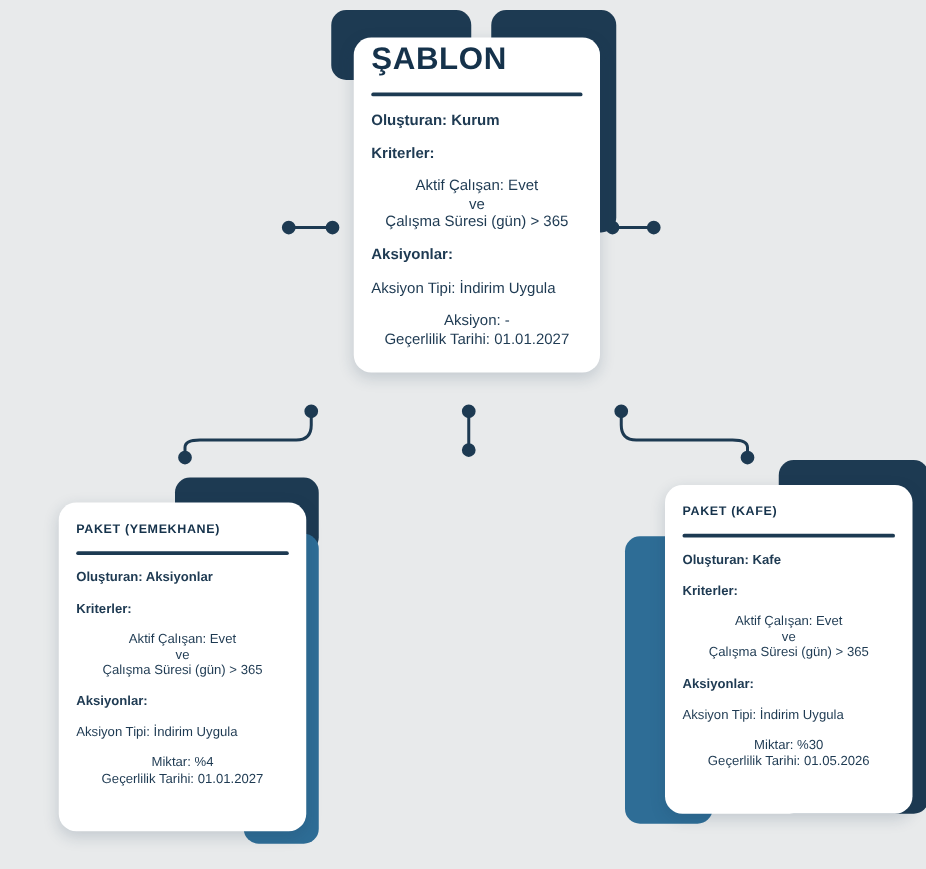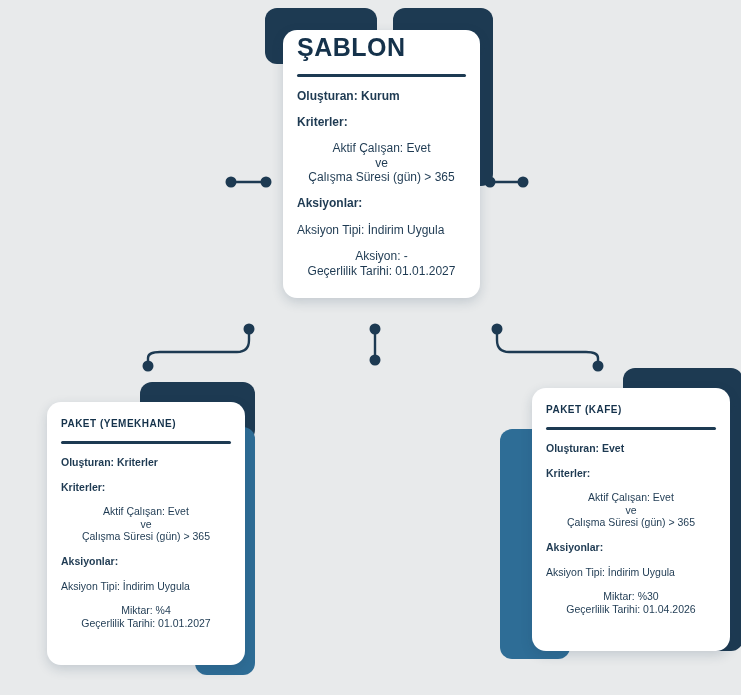--- a/index.html
+++ b/index.html
@@ -109,21 +109,21 @@
       </div>
     </div>
   </div>
 
   <div class="node node-sm" style="left:47px;top:402px;width:198px;height:263px;">
     <div class="accent navy" style="right:-10px;top:-20px;width:115px;height:60px;"></div>
     <div class="accent blue" style="right:-10px;top:25px;width:60px;height:248px;"></div>
     <div class="card">
       <div class="card-title title-sm">PAKET (YEMEKHANE)</div>
       <div class="rule"></div>
-      <div class="line bold">Oluşturan: Kriterler</div>
+      <div class="line bold">Oluşturan: Aksiyonlar</div>
       <div class="line bold">Kriterler:</div>
       <div class="group">
         <div class="line">Aktif Çalışan: Evet</div>
         <div class="line">ve</div>
         <div class="line">Çalışma Süresi (gün) &gt; 365</div>
       </div>
       <div class="line bold">Aksiyonlar:</div>
       <div class="line">Aksiyon Tipi: İndirim Uygula</div>
       <div class="group">
         <div class="line">Miktar: %4</div>
@@ -131,29 +131,29 @@
       </div>
     </div>
   </div>
 
   <div class="node node-sm" style="left:512px;top:388px;width:198px;height:263px;padding-left:20px;">
     <div class="accent navy" style="right:-13px;top:-20px;width:120px;height:283px;"></div>
     <div class="accent blue" style="left:-12px;bottom:-8px;width:70px;height:230px;"></div>
     <div class="card">
       <div class="card-title title-sm">PAKET (KAFE)</div>
       <div class="rule"></div>
-      <div class="line bold">Oluşturan: Evet</div>
+      <div class="line bold">Oluşturan: Kafe</div>
       <div class="line bold">Kriterler:</div>
       <div class="group">
         <div class="line">Aktif Çalışan: Evet</div>
         <div class="line">ve</div>
         <div class="line">Çalışma Süresi (gün) &gt; 365</div>
       </div>
       <div class="line bold">Aksiyonlar:</div>
       <div class="line">Aksiyon Tipi: İndirim Uygula</div>
       <div class="group">
         <div class="line">Miktar: %30</div>
-        <div class="line">Geçerlilik Tarihi: 01.04.2026</div>
+        <div class="line">Geçerlilik Tarihi: 01.05.2026</div>
       </div>
     </div>
   </div>
 
 </div>
 
 </body></html>

